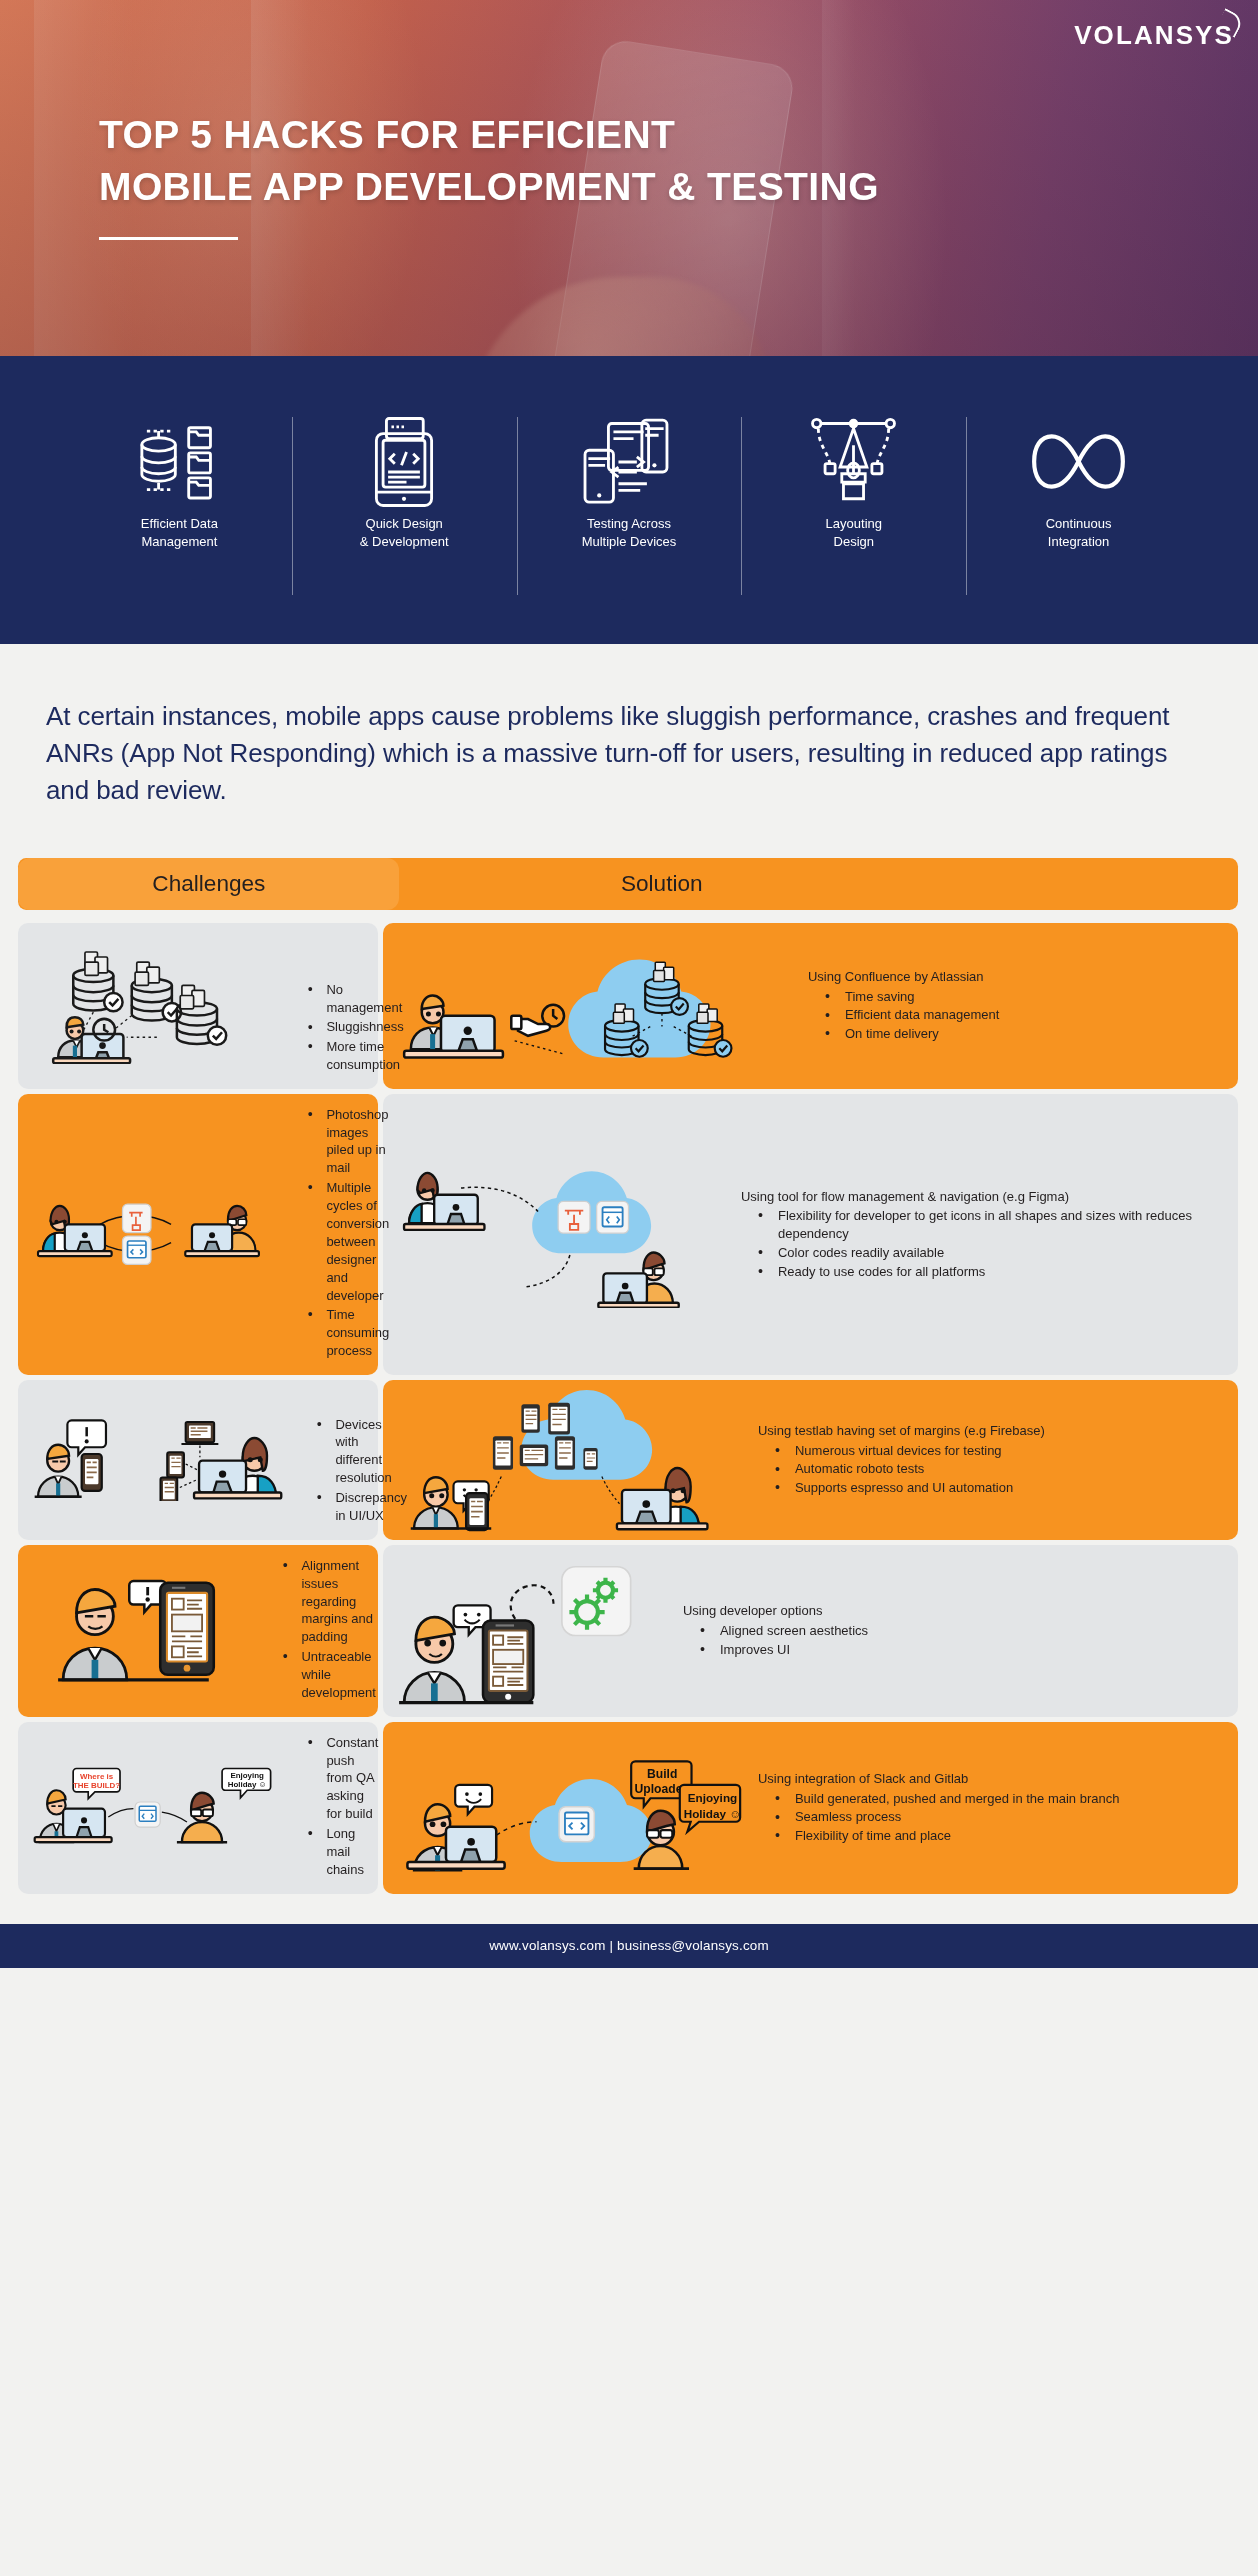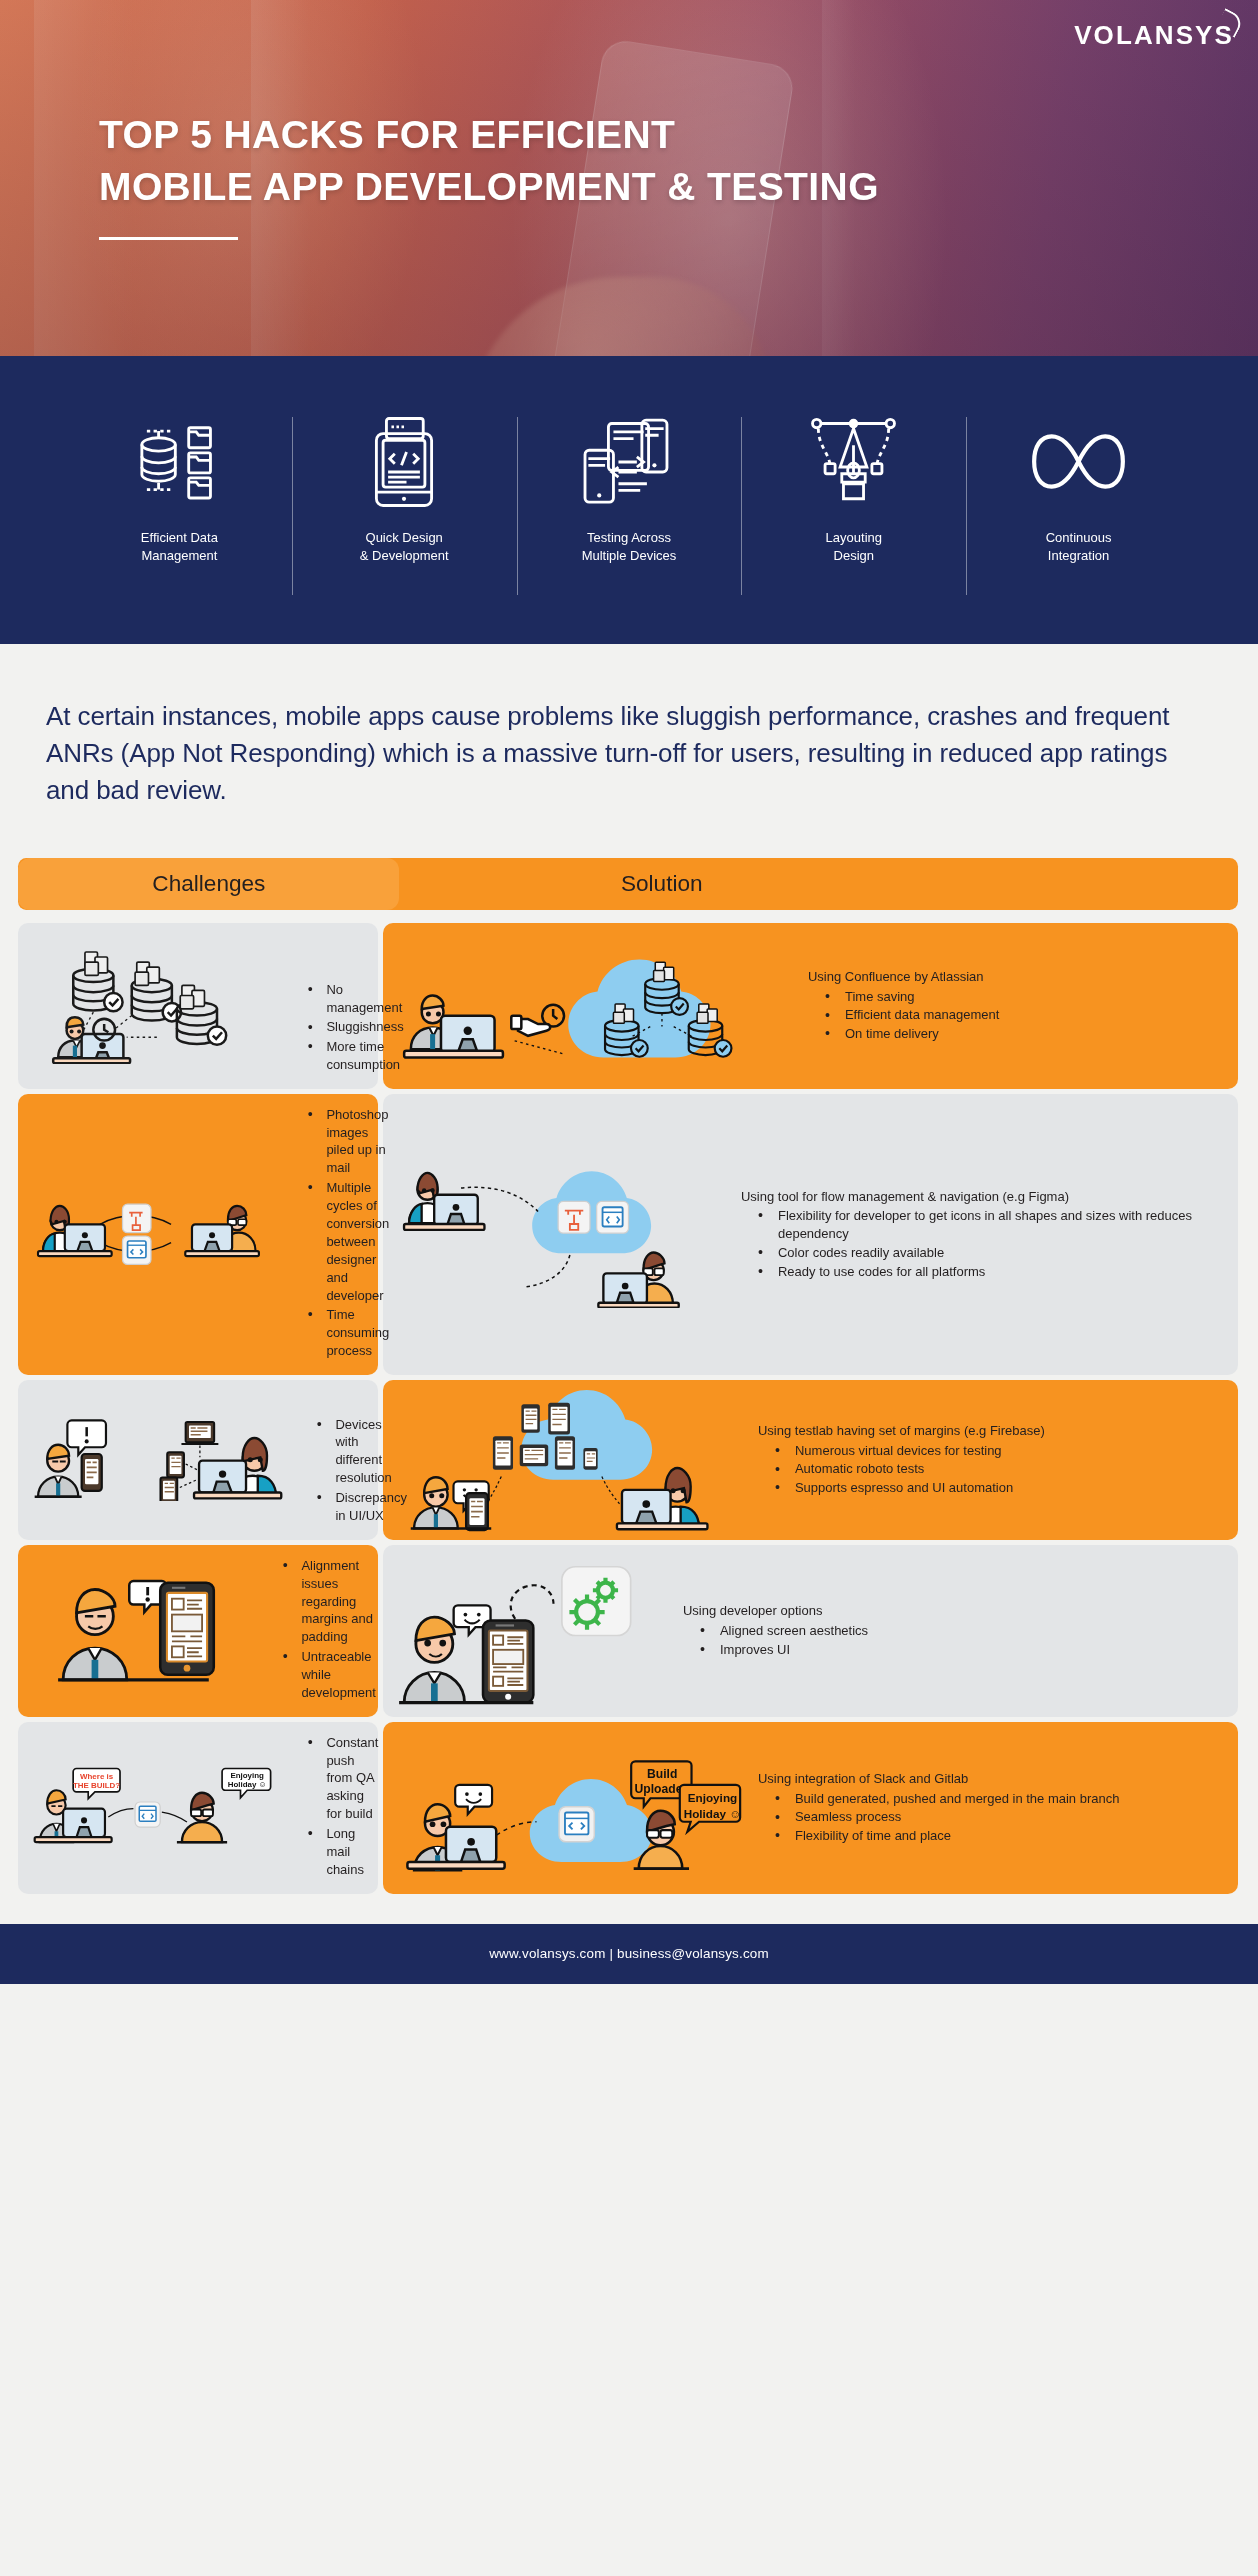--- a/index.html
+++ b/index.html
@@ -81,21 +81,21 @@
     flex:1 1 0;
     display:flex; flex-direction:column; align-items:center; justify-content:flex-start;
     position:relative; height:176px;
   }
   .strip-item + .strip-item::before {
     content:""; position:absolute; left:0; top:5px; bottom:-6.7px; width:0.8px;
     background: rgba(255,255,255,.42);
   }
   .strip-icon { height:99px; display:flex; align-items:center; justify-content:center; }
   .strip-label {
-    margin-top:18px; color:#fff; font-size:13px; line-height:1.42; text-align:center;
+    margin-top:4px; color:#fff; font-size:13px; line-height:1.42; text-align:center;
     white-space:pre-line;
   }
 
   
   .intro {
     padding: 54px 50px 0 46px;
   }
   .intro p {
     color:#1d2a5e; font-size:26px; line-height:1.42; letter-spacing:-0.1px;
     max-width:1190px;
@@ -156,21 +156,21 @@
   .sol-lead { margin-bottom:1.7px; }
   .sol-text ul { list-style:none; }
   .sol-text li { position:relative; padding-left:37px; margin-bottom:0.8px; }
   .sol-text li::before {
     content:"\2022"; position:absolute; left:17px; top:-0.8px; font-size:14.3px;
   }
 
   
   .footer {
     margin-top:30px;
-    background:#1d2a5e; height:60px;
+    background:#1d2a5e; height:44px;
     display:flex; align-items:center; justify-content:center;
   }
   .footer span { color:#fff; font-size:13.4px; letter-spacing:0.2px; }
 
   svg { display:block; }
 </style>
 </head>
 <body>
 
 <div class="page">

